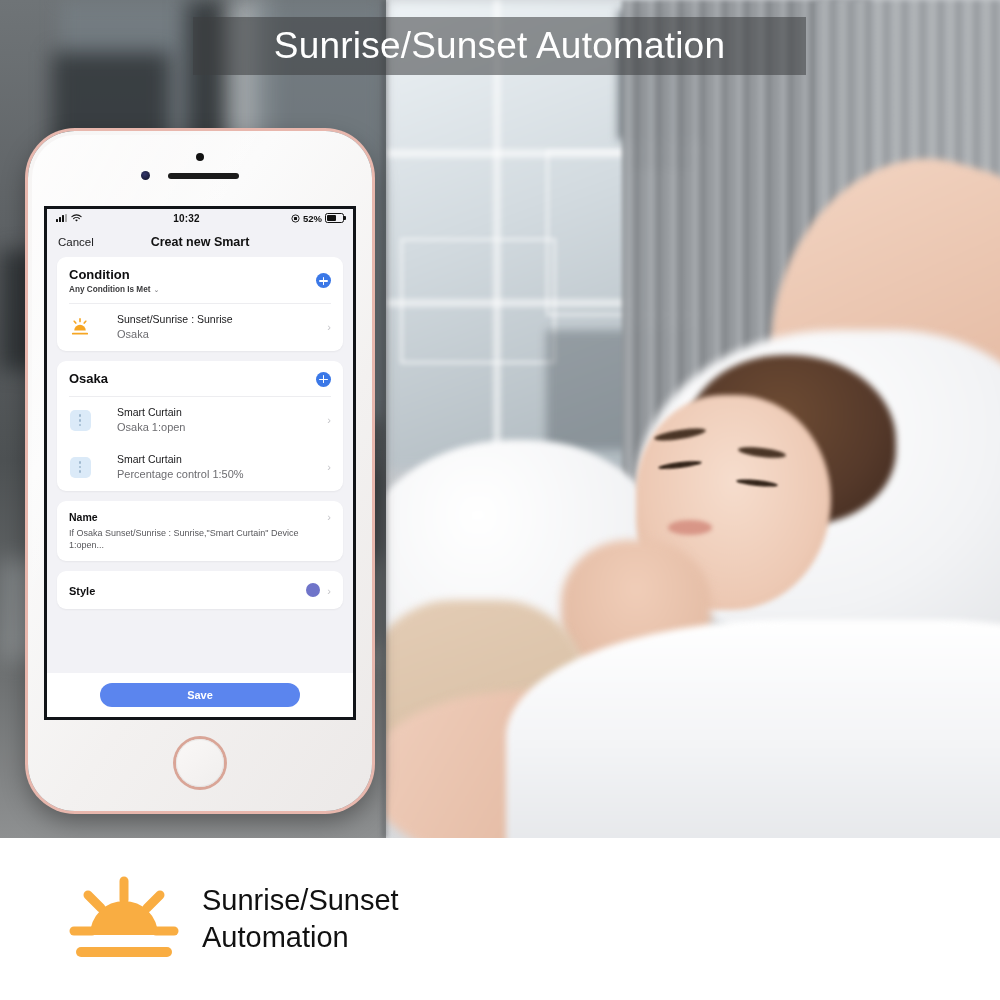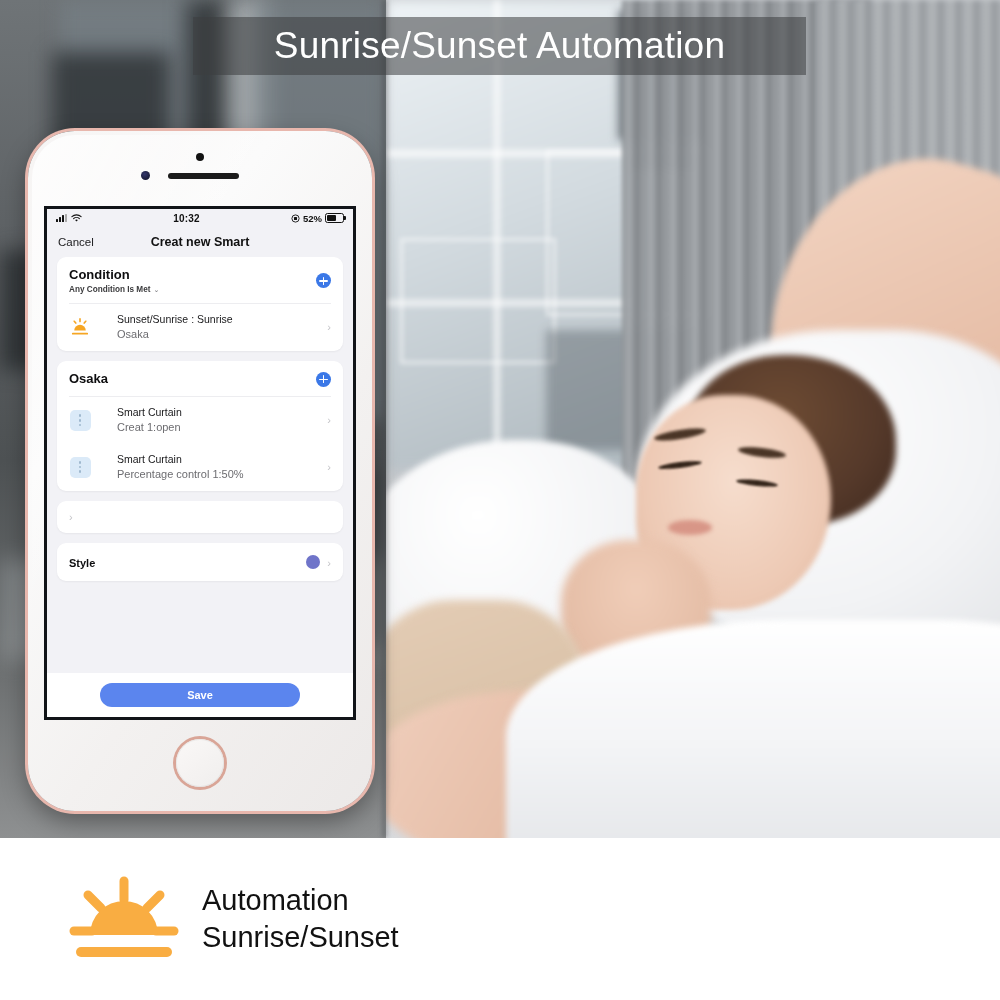--- a/index.html
+++ b/index.html
@@ -304,21 +304,21 @@
             <div class="row">
               <div class="row-ic">
                 <span class="curtain-ic">
                     <i></i>
                     <i></i>
                     <i></i>
                   </span>
               </div>
               <div class="row-txt">
                 <div class="row-t">Smart Curtain</div>
-                <div class="row-s">Creat 1:open</div>
+                <div class="row-s">Osaka 1:open</div>
               </div>
               <div class="chev">›</div>
             </div>
 
             <div class="row">
               <div class="row-ic">
                 <span class="curtain-ic">
                     <i></i>
                     <i></i>
                     <i></i>
@@ -326,20 +326,24 @@
               </div>
               <div class="row-txt">
                 <div class="row-t">Smart Curtain</div>
                 <div class="row-s">Percentage control 1:50%</div>
               </div>
               <div class="chev">›</div>
             </div>
           </div>
 
           <div class="card name-card">
+            <div class="nc-body">
+              <div class="nc-title">Name</div>
+              <div class="nc-sub">If Osaka Sunset/Sunrise : Sunrise,"Smart Curtain" Device 1:open...</div>
+            </div>
             <div class="chev">›</div>
           </div>
 
           <div class="card style-card">
             <div class="style-label">Style</div>
             <div class="style-dot"></div>
             <div class="chev">›</div>
           </div>
 
         </div>
@@ -361,20 +365,20 @@
             <line x1="20" y1="22" x2="33" y2="35"></line>
             <line x1="92" y1="22" x2="79" y2="35"></line>
             <line x1="6" y1="58" x2="24" y2="58"></line>
             <line x1="106" y1="58" x2="88" y2="58"></line>
           </g>
           <path d="M22 62a34 34 0 0 1 68 0z" fill="#f9ad42"></path>
           <rect x="8" y="74" width="96" height="10" rx="5" fill="#f9ad42"></rect>
         </svg>
       </div>
       <div class="f-title">
+        <div>Sunrise/Sunset</div>
         <div>Automation</div>
-        <div>Sunrise/Sunset</div>
       </div>
     </div>
 
   </div>
 
 </div>
 
 </body></html>

